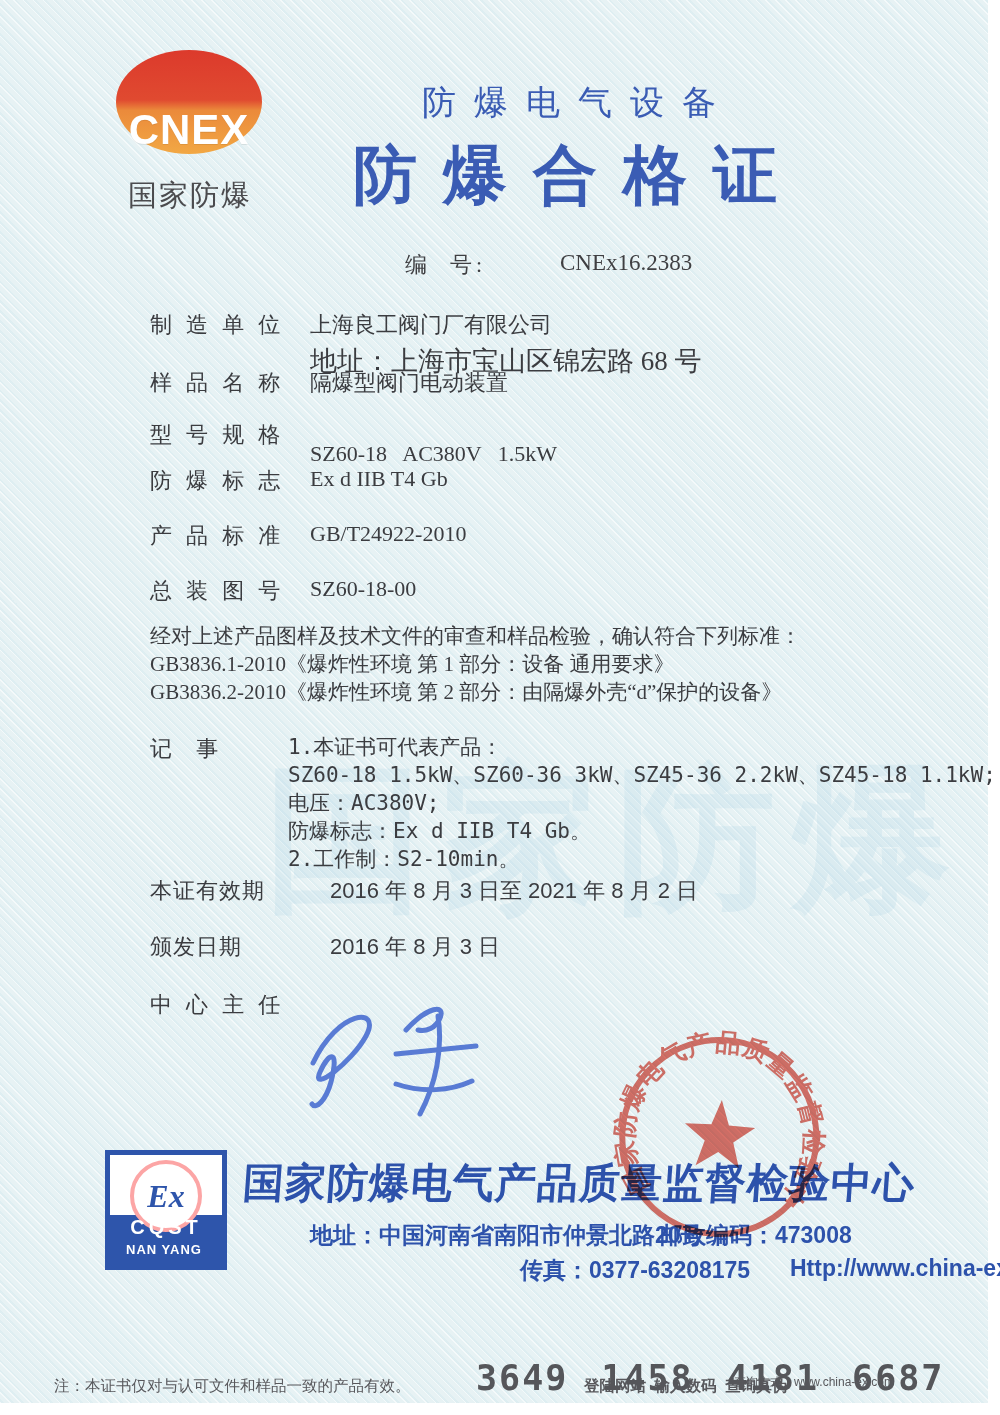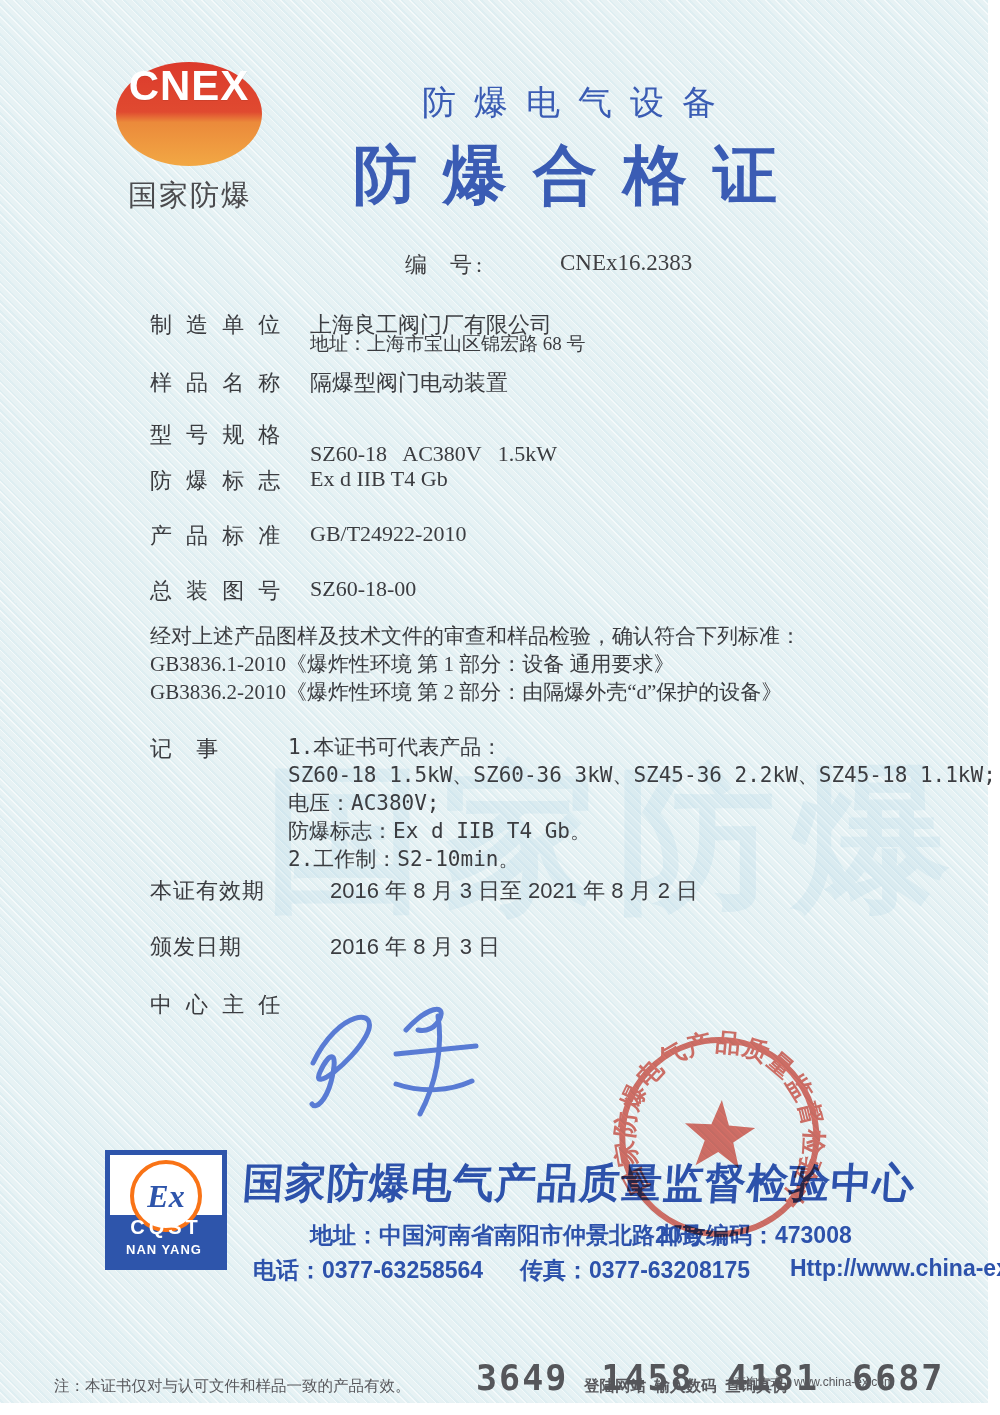--- a/index.html
+++ b/index.html
@@ -7,23 +7,23 @@
     font-family:"Liberation Sans",sans-serif;}
   #page{position:absolute;left:0;top:0;width:988px;height:1403px;
     background-color:#e7f2f4;
     background-image:repeating-linear-gradient(45deg, rgba(255,255,255,.55) 0 1px, rgba(208,232,238,.38) 1px 3px, rgba(255,255,255,0) 3px 7px);
   }
   .abs{position:absolute;white-space:pre;}
   
   #watermark{left:265px;top:735px;font-size:158px;font-weight:bold;letter-spacing:18px;
     color:rgba(148,196,226,0.16);z-index:0;}
   
-  #cnex-logo{left:116px;top:62px;width:146px;height:104px;border-radius:50%;
+  #cnex-logo{left:116px;top:50px;width:146px;height:104px;border-radius:50%;
     background:linear-gradient(180deg,#dc3a2c 0%,#e04a30 48%,#eb8a3b 58%,#f2a844 100%);
-    display:flex;align-items:flex-start;justify-content:center;z-index:2;}
+    display:flex;align-items:flex-end;justify-content:center;z-index:2;}
   #cnex-logo span{color:#ffffff;font-size:42px;font-weight:bold;letter-spacing:1px;
     font-family:"Liberation Sans",sans-serif;text-shadow:0 1px 0 rgba(0,0,0,.08);}
   #org-tagline{left:112px;top:176px;width:156px;text-align:center;font-size:29px;color:#4b4b4e;
     letter-spacing:2px;z-index:2;}
   
   #doc-supertitle{left:278px;top:80px;width:600px;text-align:center;font-size:34px;font-weight:normal;
     color:#3a5cb4;letter-spacing:18px;}
   #doc-title{left:278px;top:132px;width:600px;text-align:center;font-size:64px;font-weight:bold;
     color:#3a5cb4;letter-spacing:26px;}
   .serif{font-family:"Liberation Serif",serif;}
@@ -36,21 +36,21 @@
   .para{left:150px;font-size:21px;color:#3b3c40;}
   .mono{font-family:"DejaVu Sans Mono",monospace;}
   
   #issuer-name{left:243px;top:1156px;font-size:41px;font-weight:bold;color:#2d52ab;
     transform:skewX(-4deg);letter-spacing:1px;z-index:3;}
   .blue-line{font-size:23px;font-weight:bold;color:#2d52ab;z-index:3;}
   
   #ex-mark{left:105px;top:1150px;width:112px;height:110px;border:5px solid #2e55ab;background:#ffffff;z-index:3;}
   #ex-band{position:absolute;left:0;right:0;bottom:0;height:50px;background:#2e55ab;}
   #ex-circle{position:absolute;left:50%;top:5px;transform:translateX(-50%);width:64px;height:64px;
-    border:4px solid #f97316;border-radius:50%;background:#ffffff;display:flex;align-items:center;justify-content:center;}
+    border:4px solid #fca5a5;border-radius:50%;background:#ffffff;display:flex;align-items:center;justify-content:center;}
   #ex-circle span{color:#2e55ab;font-size:32px;font-weight:bold;font-family:"Liberation Serif",serif;font-style:italic;}
   #ex-cqst{position:absolute;left:0;right:0;bottom:26px;text-align:center;color:#fff;font-size:20px;
     font-weight:bold;letter-spacing:4px;}
   #ex-ny{position:absolute;left:0;right:4px;bottom:8px;text-align:center;color:#fff;font-size:13px;
     font-weight:bold;letter-spacing:1px;}
   
   #official-seal{left:605px;top:1012px;width:230px;height:230px;z-index:4;mix-blend-mode:multiply;
     opacity:.88;transform:rotate(4deg);}
   #director-signature{left:278px;top:988px;width:240px;height:140px;z-index:2;}
   
@@ -72,21 +72,21 @@
     </div>
     <div class="abs" id="org-tagline">国家防爆</div>
 
     <div class="abs" id="doc-supertitle">防爆电气设备</div>
     <div class="abs" id="doc-title">防爆合格证</div>
     <div class="abs serif" id="cert-no-label">编  号:</div>
     <div class="abs serif" id="cert-no-value">CNEx16.2383</div>
 
     <div class="abs flabel" style="top:310px">制 造 单 位</div>
     <div class="abs fvalue serif" style="top:310px">上海良工阀门厂有限公司</div>
-    <div class="abs fvalue serif" style="top:331px;font-size:19px">地址：上海市宝山区锦宏路 68 号</div>
+    <div class="abs fvalue serif" style="top:343px;font-size:27px">地址：上海市宝山区锦宏路 68 号</div>
 
     <div class="abs flabel" style="top:368px">样 品 名 称</div>
     <div class="abs fvalue serif" style="top:368px">隔爆型阀门电动装置</div>
 
     <div class="abs flabel" style="top:420px">型 号 规 格</div>
     <div class="abs fvalue serif" style="top:441px">SZ60-18   AC380V   1.5kW</div>
 
     <div class="abs flabel" style="top:466px">防 爆 标 志</div>
     <div class="abs fvalue serif" style="top:466px">Ex d IIB T4 Gb</div>
 
@@ -143,21 +143,20 @@
       </div>
       <div id="ex-cqst">CQST</div>
       <div id="ex-ny">NAN YANG</div>
     </div>
 
     <div class="abs" id="issuer-name">国家防爆电气产品质量监督检验中心</div>
 
     <div class="abs blue-line" style="left:310px;top:1220px">地址：中国河南省南阳市仲景北路20号</div>
     <div class="abs blue-line" style="left:660px;top:1220px">邮政编码：473008</div>
 
-    <div class="abs blue-line" style="left:253px;top:1255px">电话：0377-63258564</div>
     <div class="abs blue-line" style="left:520px;top:1255px">传真：0377-63208175</div>
     <div class="abs blue-line" style="left:790px;top:1255px">Http://www.china-ex.com</div>
 
     <div class="abs footnote" style="left:54px;top:1344px">注：本证书仅对与认可文件和样品一致的产品有效。</div>
     <div class="abs footnote" style="left:584px;top:1344px;font-weight:bold">登陆网站  输入数码  查询真伪</div>
     <div class="abs" id="verification-code">3649 1458 4181 6687</div>
     <div class="abs" id="query-method">查询方式：www.china-ex.com</div>
 
   </div>
 </div>

